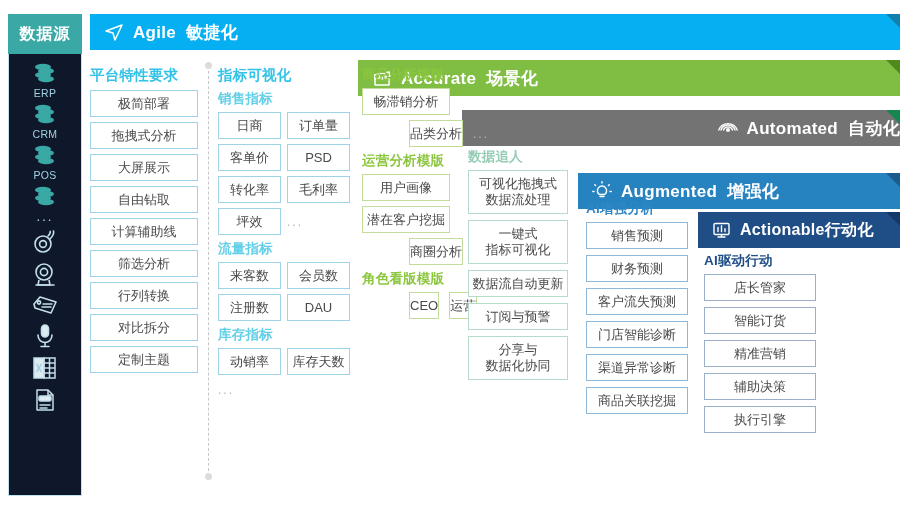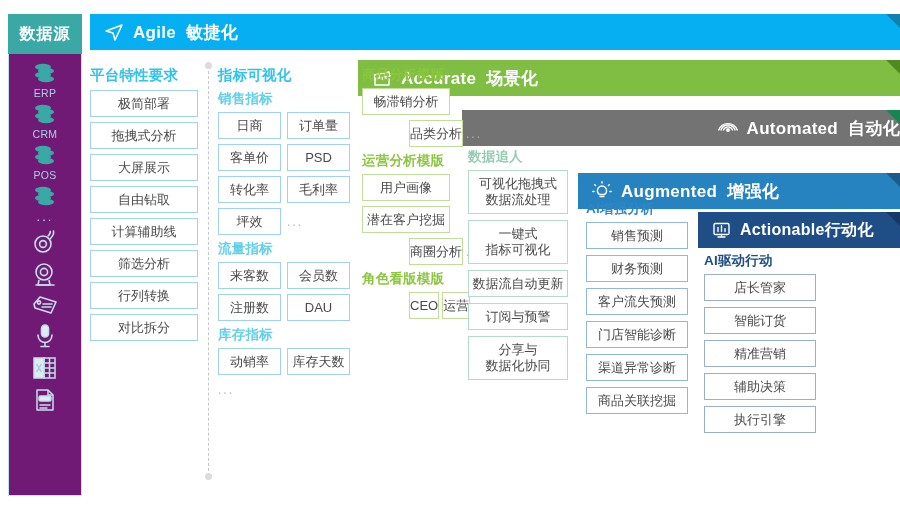--- a/index.html
+++ b/index.html
@@ -21,21 +21,21 @@
     background: #3aa9a6;
     color: #fff;
     font-size: 16px; font-weight: bold;
     display: flex; align-items: center; justify-content: center;
     letter-spacing: 1px;
   }
   .ds-body {
     width: 74px; height: 442px;
     border: 1px solid #bfe3ef;
     border-top: none;
-    background: #701a75;
+    background: #0f172a;
     padding-top: 6px;
     display: flex; flex-direction: column; align-items: center;
   }
   .ds-item {
     display: flex; flex-direction: column; align-items: center;
     margin-top: 2px;
   }
   .ds-label {
     font-size: 10.5px; color: #9fd4e4; letter-spacing: .3px;
     margin-top: -1px; margin-bottom: 2px;
@@ -108,21 +108,21 @@
   .colB .col-title { color: #34c3e8; }
   .colB .grp-title { color: #63cfe8; }
   .colB .row { display: flex; gap: 6px; margin-bottom: 5px; align-items: center; }
   .colB .chip { height: 27px; width: 63px; }
 
   
   .colC { left: 362px; top: 66px; width: 96px; }
   .colC .col-title,
   .colC .grp-title { color: #8cc63e; }
   .colC .chip { border-color: #c2dd9a; height: 27px; margin-bottom: 5px; width: 88px; }
-  .colC .row { display: flex; gap: 3px; align-items: center; margin-bottom: 5px; margin-left: 47px; }
+  .colC .row { display: flex; gap: 10px; align-items: center; margin-bottom: 5px; margin-left: 47px; }
   .colC .row .chip { margin-bottom: 0; }
   .colC .chip.narrow { width: 65px; }
   .colC .chip.half { width: 42px; }
 
   
   .colD { left: 468px; top: 148px; width: 104px; }
   .colD .grp-title { color: #96ccb4; font-size: 13.5px; }
   .colD .chip { border-color: #b6dcc9; width: 100px; margin-bottom: 6px; height: 27px; }
   .colD .chip.two-line { height: 44px; }
 
@@ -340,20 +340,21 @@
   <div class="col colA">
     <div class="col-title">平台特性要求</div>
     <div class="chip">极简部署</div>
     <div class="chip">拖拽式分析</div>
     <div class="chip">大屏展示</div>
     <div class="chip">自由钻取</div>
     <div class="chip">计算辅助线</div>
     <div class="chip">筛选分析</div>
     <div class="chip">行列转换</div>
     <div class="chip">对比拆分</div>
+    <div class="chip">定制主题</div>
   </div>
 
   <div class="vdiv"></div>
   <div class="vdot" style="left:205px; top:62px;"></div>
   <div class="vdot" style="left:205px; top:473px;"></div>
 
   <div class="col colB">
     <div class="col-title">指标可视化</div>
 
     <div class="grp-title">销售指标</div>

